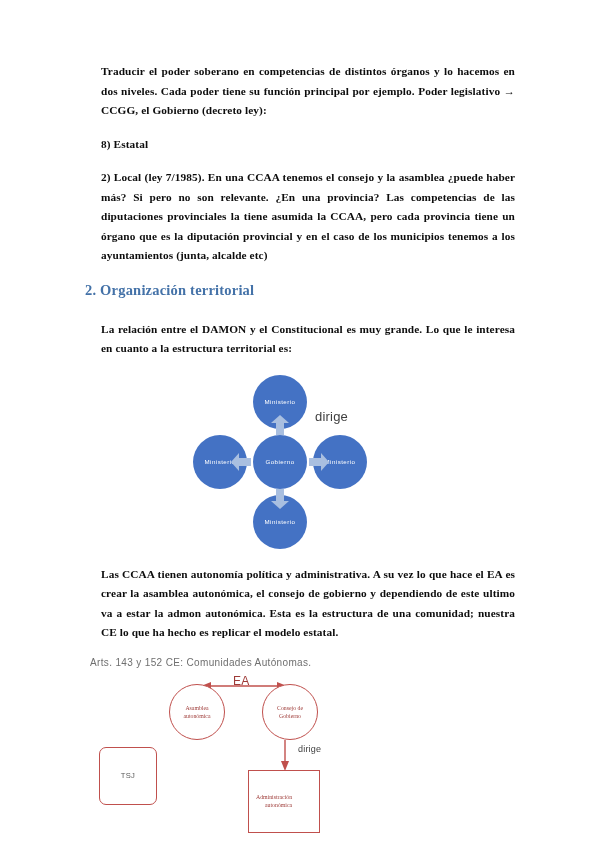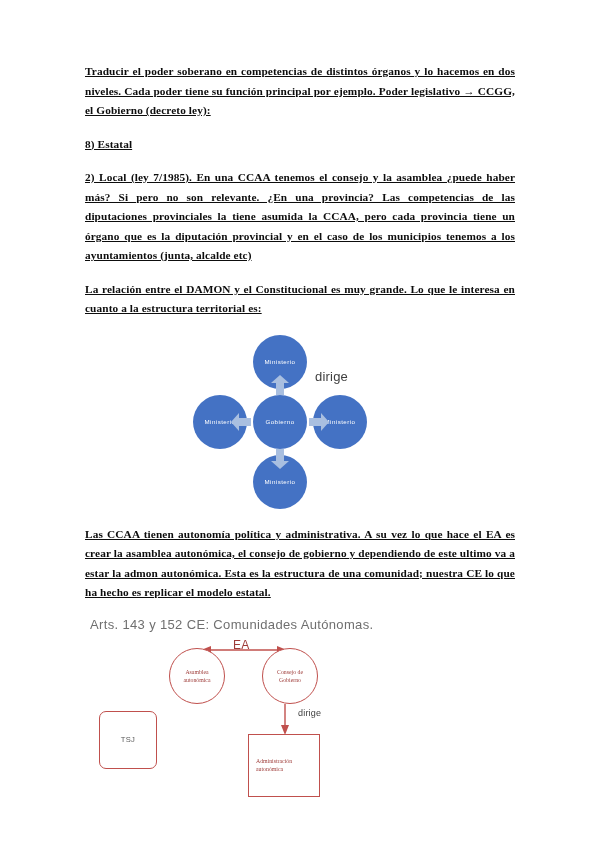--- a/index.html
+++ b/index.html
@@ -19,29 +19,28 @@
     inset: 0;
     background: #ffffff;
   }
   .content {
     position: absolute;
     left: 85px;
     top: 62px;
     width: 430px;
   }
   p.body-text {
-    margin: 0 0 14px 0;
+    margin: 0 0 14px 16px;
     font-family: "Liberation Serif", serif;
     font-size: 11.3px;
     line-height: 19.5px;
     text-align: justify;
     color: #0d0d0d;
     font-weight: bold;
     letter-spacing: 0.1px;
-    text-decoration: underline;
   }
   h2.heading {
     margin: 6px 0 20px 0;
     font-family: "Liberation Serif", serif;
     font-size: 14.5px;
     line-height: 20px;
     font-weight: bold;
     color: #4472a8;
     letter-spacing: 0.2px;
   }
@@ -101,21 +100,21 @@
     top: 36px;
     font-family: "Liberation Sans", sans-serif;
     font-size: 13px;
     color: #3f3f3f;
     letter-spacing: 0.2px;
   }
 
   
   .caption {
     font-family: "Liberation Sans", sans-serif;
-    font-size: 13px;
+    font-size: 10px;
     color: #6f6f6f;
     letter-spacing: 0.35px;
     margin: 10px 0 4px 5px;
   }
 
   
   .diagram2 {
     position: relative;
     width: 430px;
     height: 175px;
@@ -145,21 +144,21 @@
     background: #ffffff;
     color: #9e3b38;
     font-family: "Liberation Serif", serif;
     font-size: 5.8px;
     line-height: 8px;
     box-sizing: border-box;
     display: flex;
     align-items: center;
     justify-content: flex-start;
     padding-left: 7px;
-    text-align: left;
+    text-align: right;
   }
   .b-tsj {
     left: 14px; top: 75px; width: 58px; height: 58px;
     border-radius: 7px;
     align-items: center; justify-content: center;
     padding-left: 0;
     font-family: "Liberation Sans", sans-serif;
     font-size: 7.6px;
     color: #5a5a5a;
     letter-spacing: 0.3px;
@@ -196,20 +195,21 @@
 
 <div class="page">
   <div class="content">
 
     <p class="body-text">Traducir el poder soberano en competencias de distintos órganos y  lo hacemos en dos niveles. Cada poder tiene su función principal por ejemplo. Poder legislativo → CCGG, el Gobierno (decreto ley):</p>
 
     <p class="body-text">8) Estatal</p>
 
     <p class="body-text">2) Local (ley 7/1985). En una CCAA tenemos el consejo y la asamblea ¿puede haber más? Si pero no son relevante. ¿En una provincia? Las competencias de las diputaciones provinciales la tiene asumida la CCAA, pero cada provincia tiene un órgano que es la diputación provincial y en el caso de los municipios tenemos a los ayuntamientos (junta, alcalde etc)</p>
 
+    <h2 class="heading">2. Organización territorial</h2>
 
     <p class="body-text">La relación entre el DAMON y el Constitucional es muy grande. Lo que le interesa en cuanto a la estructura territorial es:</p>
 
     <div class="diagram1">
 
       <div class="circle-blue c-top">
         <span>Ministerio</span>
       </div>
 
       <div class="circle-blue c-left">

